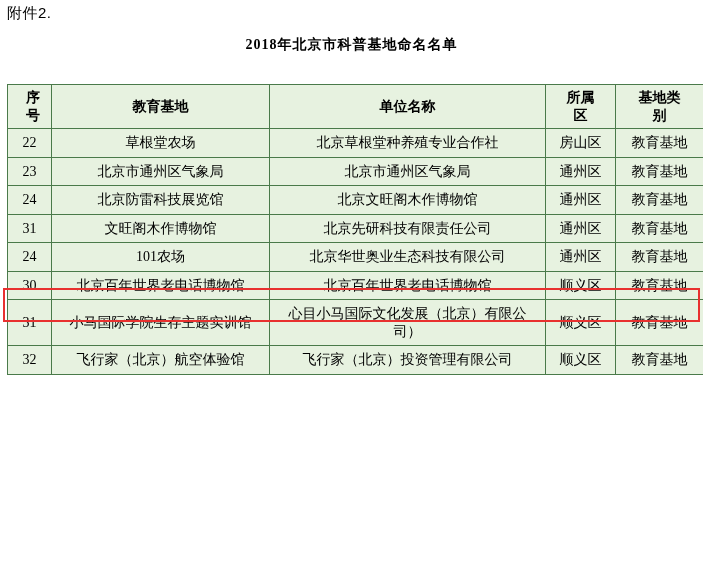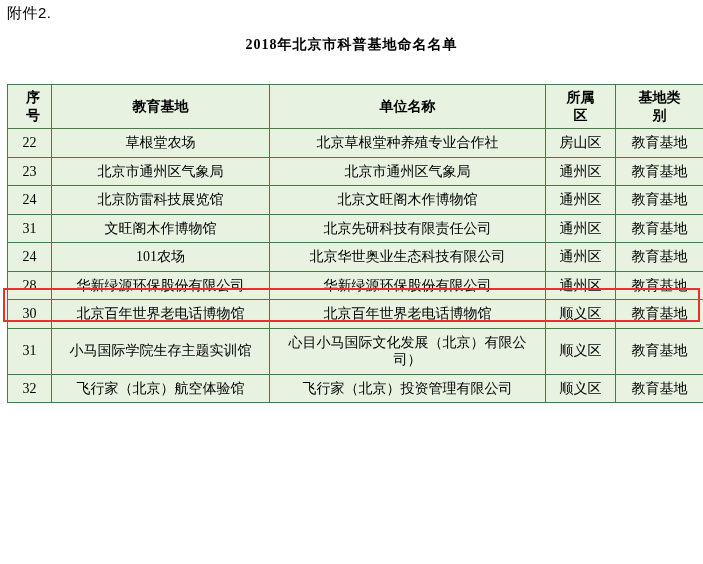--- a/index.html
+++ b/index.html
@@ -146,27 +146,20 @@
             <td>教育基地</td>
           </tr>
           <tr>
             <td class="idx">24</td>
             <td>101农场</td>
             <td>北京华世奥业生态科技有限公司</td>
             <td>通州区</td>
             <td>教育基地</td>
           </tr>
           <tr>
-            <td class="idx">28</td>
-            <td>华新绿源环保股份有限公司</td>
-            <td>华新绿源环保股份有限公司</td>
-            <td>通州区</td>
-            <td>教育基地</td>
-          </tr>
-          <tr>
             <td class="idx">30</td>
             <td>北京百年世界老电话博物馆</td>
             <td>北京百年世界老电话博物馆</td>
             <td>顺义区</td>
             <td>教育基地</td>
           </tr>
           <tr>
             <td class="idx">31</td>
             <td>小马国际学院生存主题实训馆</td>
             <td class="two-line">心目小马国际文化发展（北京）有限公<br>司）</td>

